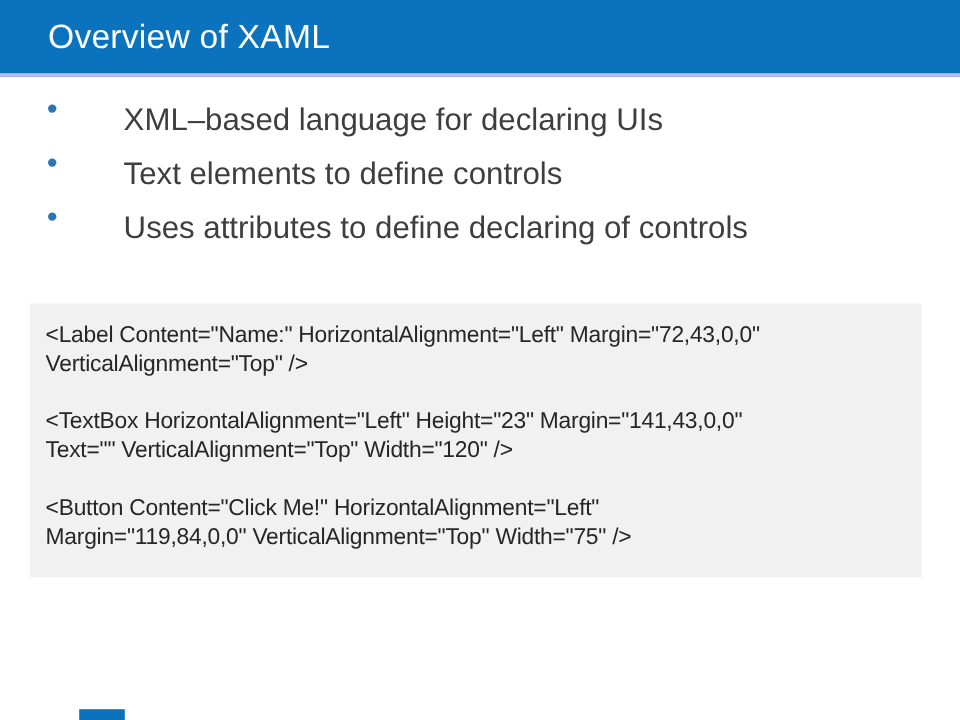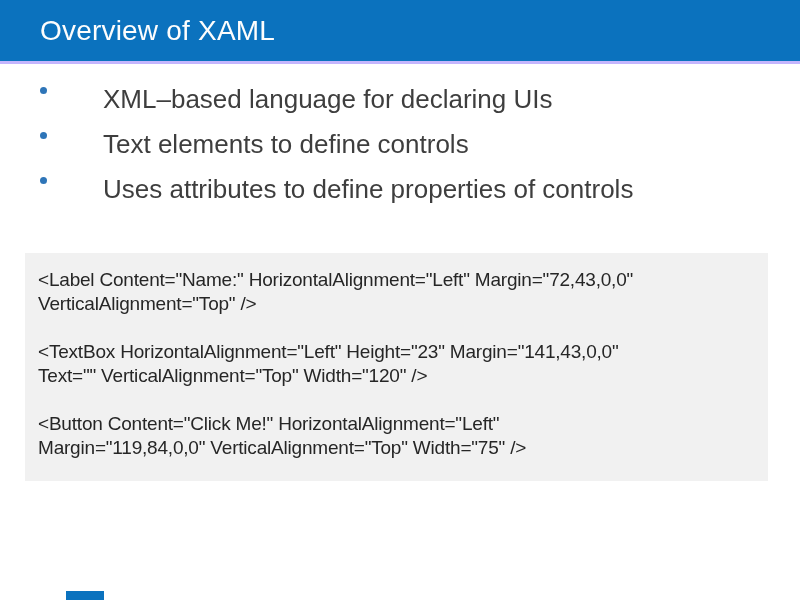--- a/index.html
+++ b/index.html
@@ -104,21 +104,21 @@
     <div class="bullet-row">
       <span class="bullet-dot"></span>
       <span class="bullet-text">XML–based language for declaring UIs</span>
     </div>
     <div class="bullet-row">
       <span class="bullet-dot"></span>
       <span class="bullet-text">Text elements to define controls</span>
     </div>
     <div class="bullet-row">
       <span class="bullet-dot"></span>
-      <span class="bullet-text">Uses attributes to define properties of controls</span>
+      <span class="bullet-text">Uses attributes to define declaring of controls</span>
     </div>
   </div>
 
   <div class="code-block">
     <div class="code-line">&lt;Label Content="Name:" HorizontalAlignment="Left" Margin="72,43,0,0"</div>
     <div class="code-line">VerticalAlignment="Top" /&gt;</div>
     <div class="code-line"></div>
     <div class="code-line">&lt;TextBox HorizontalAlignment="Left" Height="23" Margin="141,43,0,0"</div>
     <div class="code-line">Text="" VerticalAlignment="Top" Width="120" /&gt;</div>
     <div class="code-line"></div>

